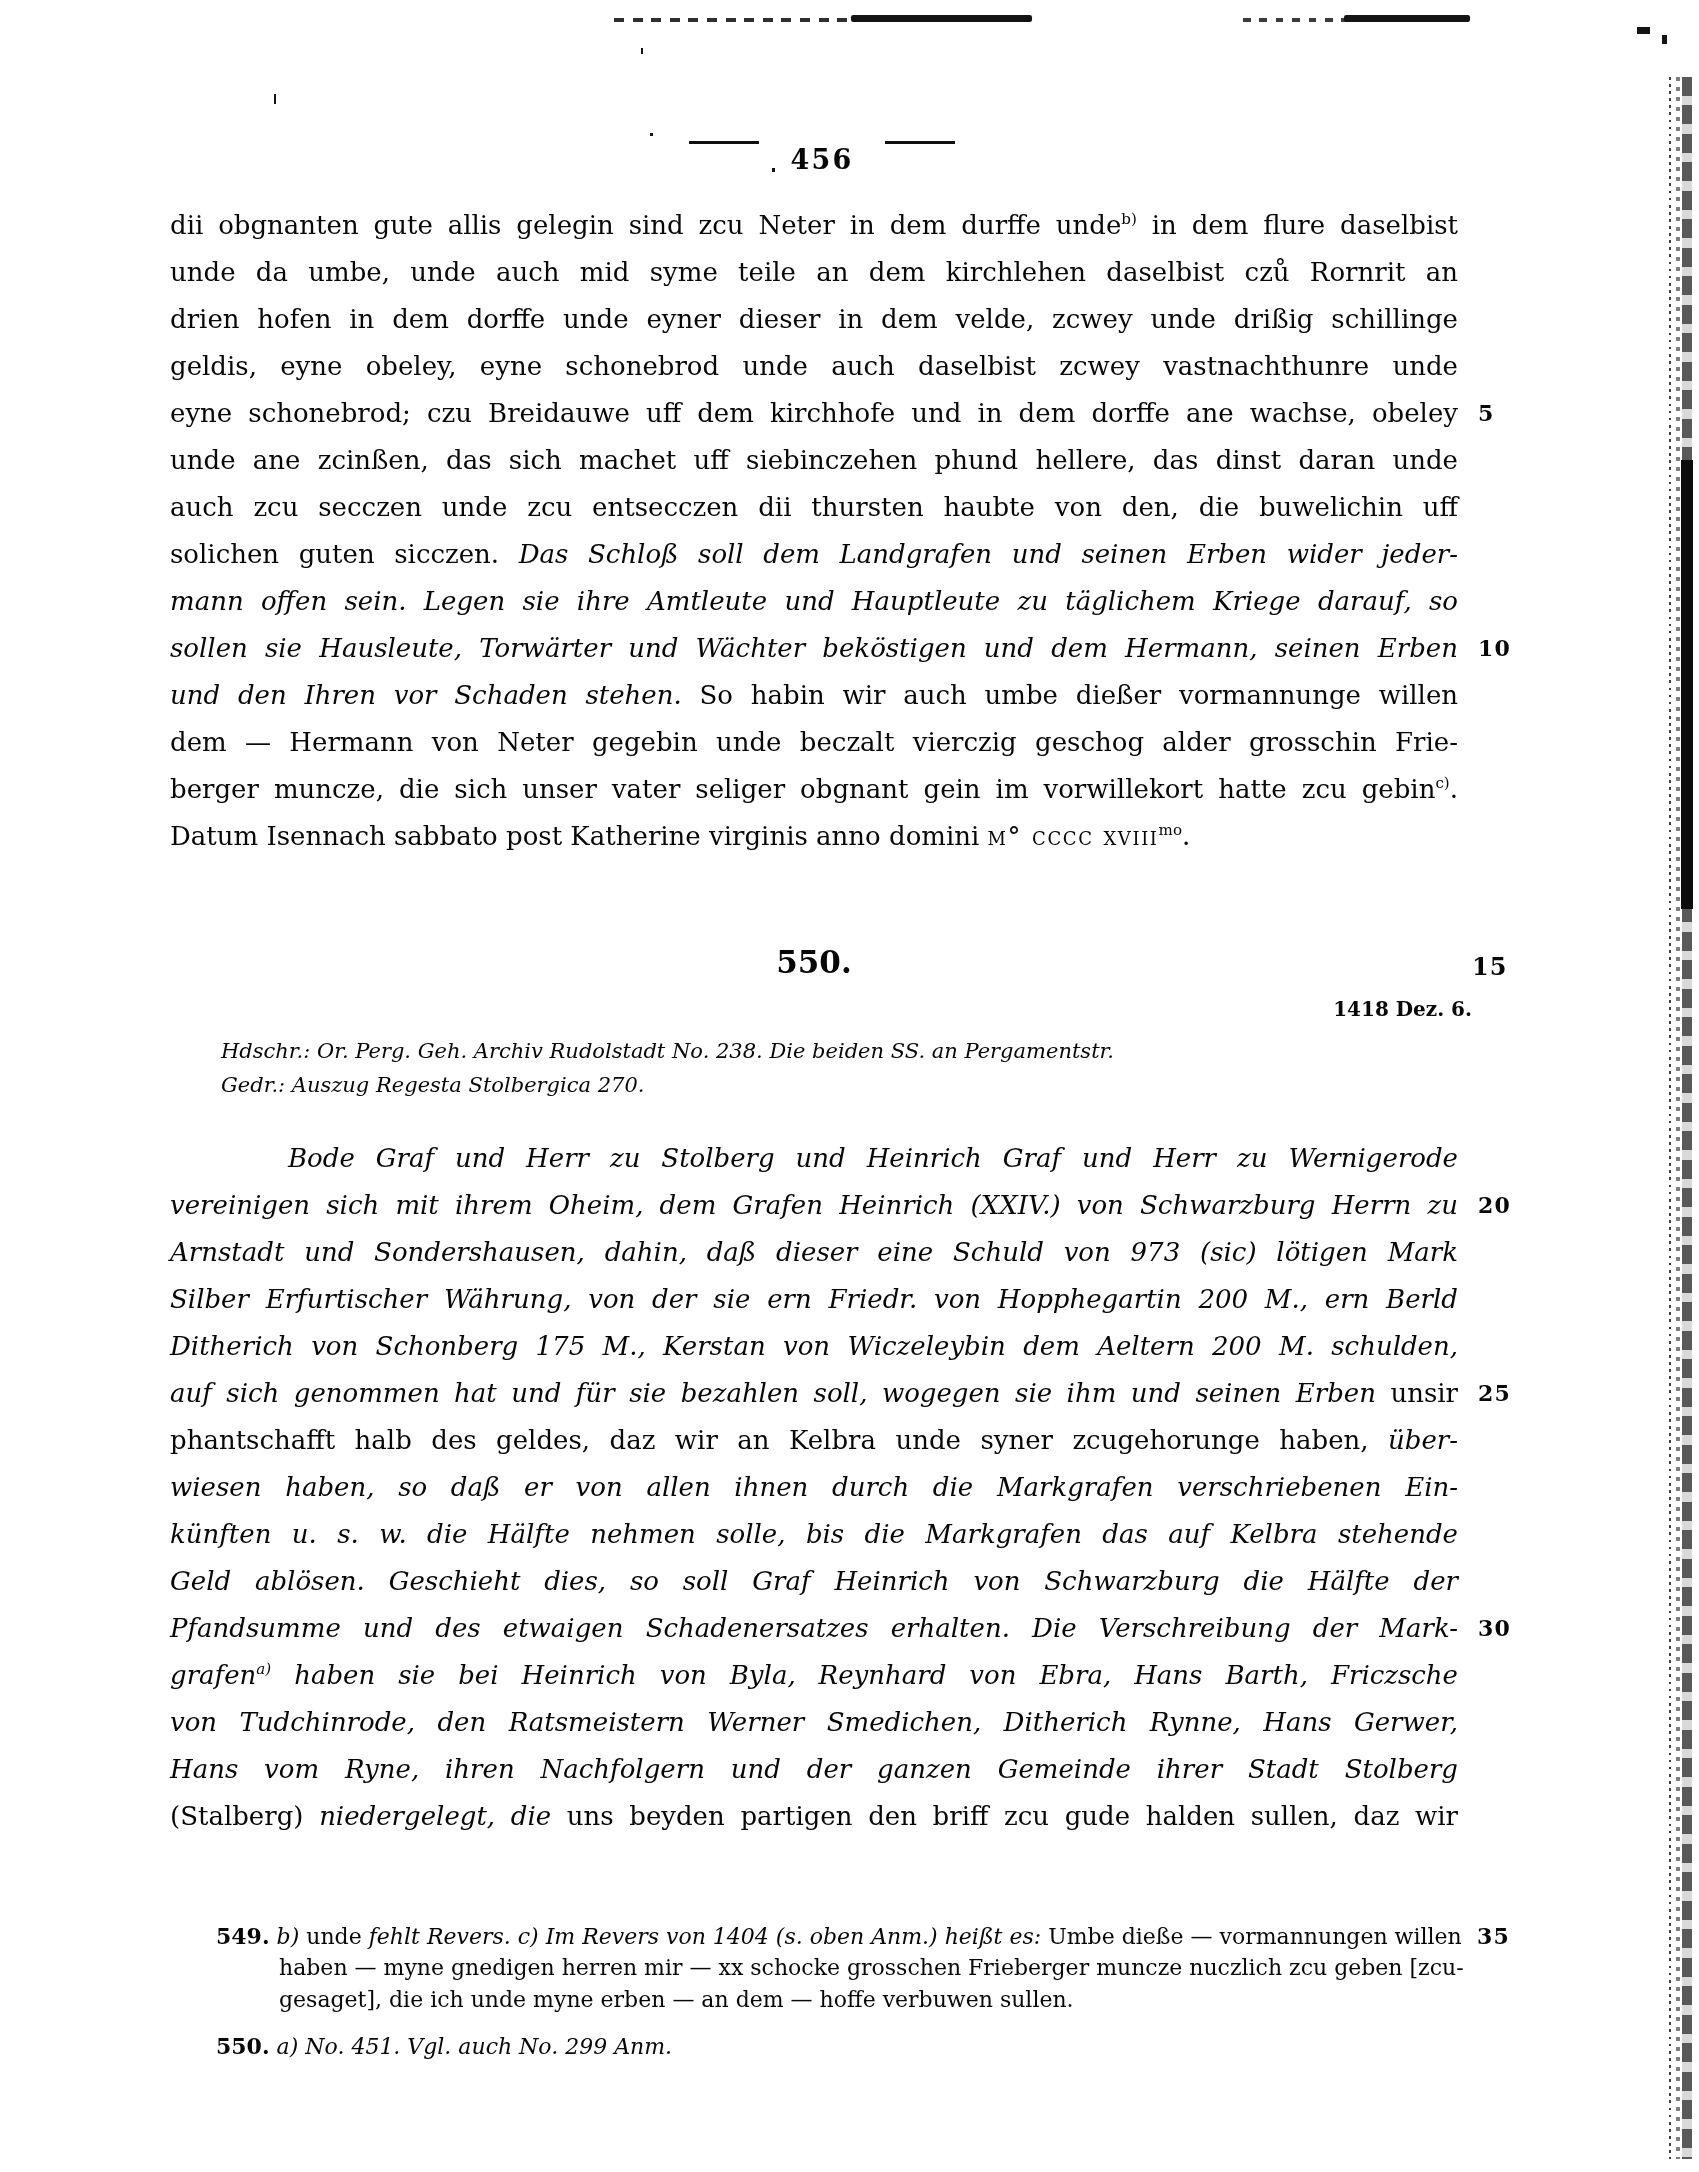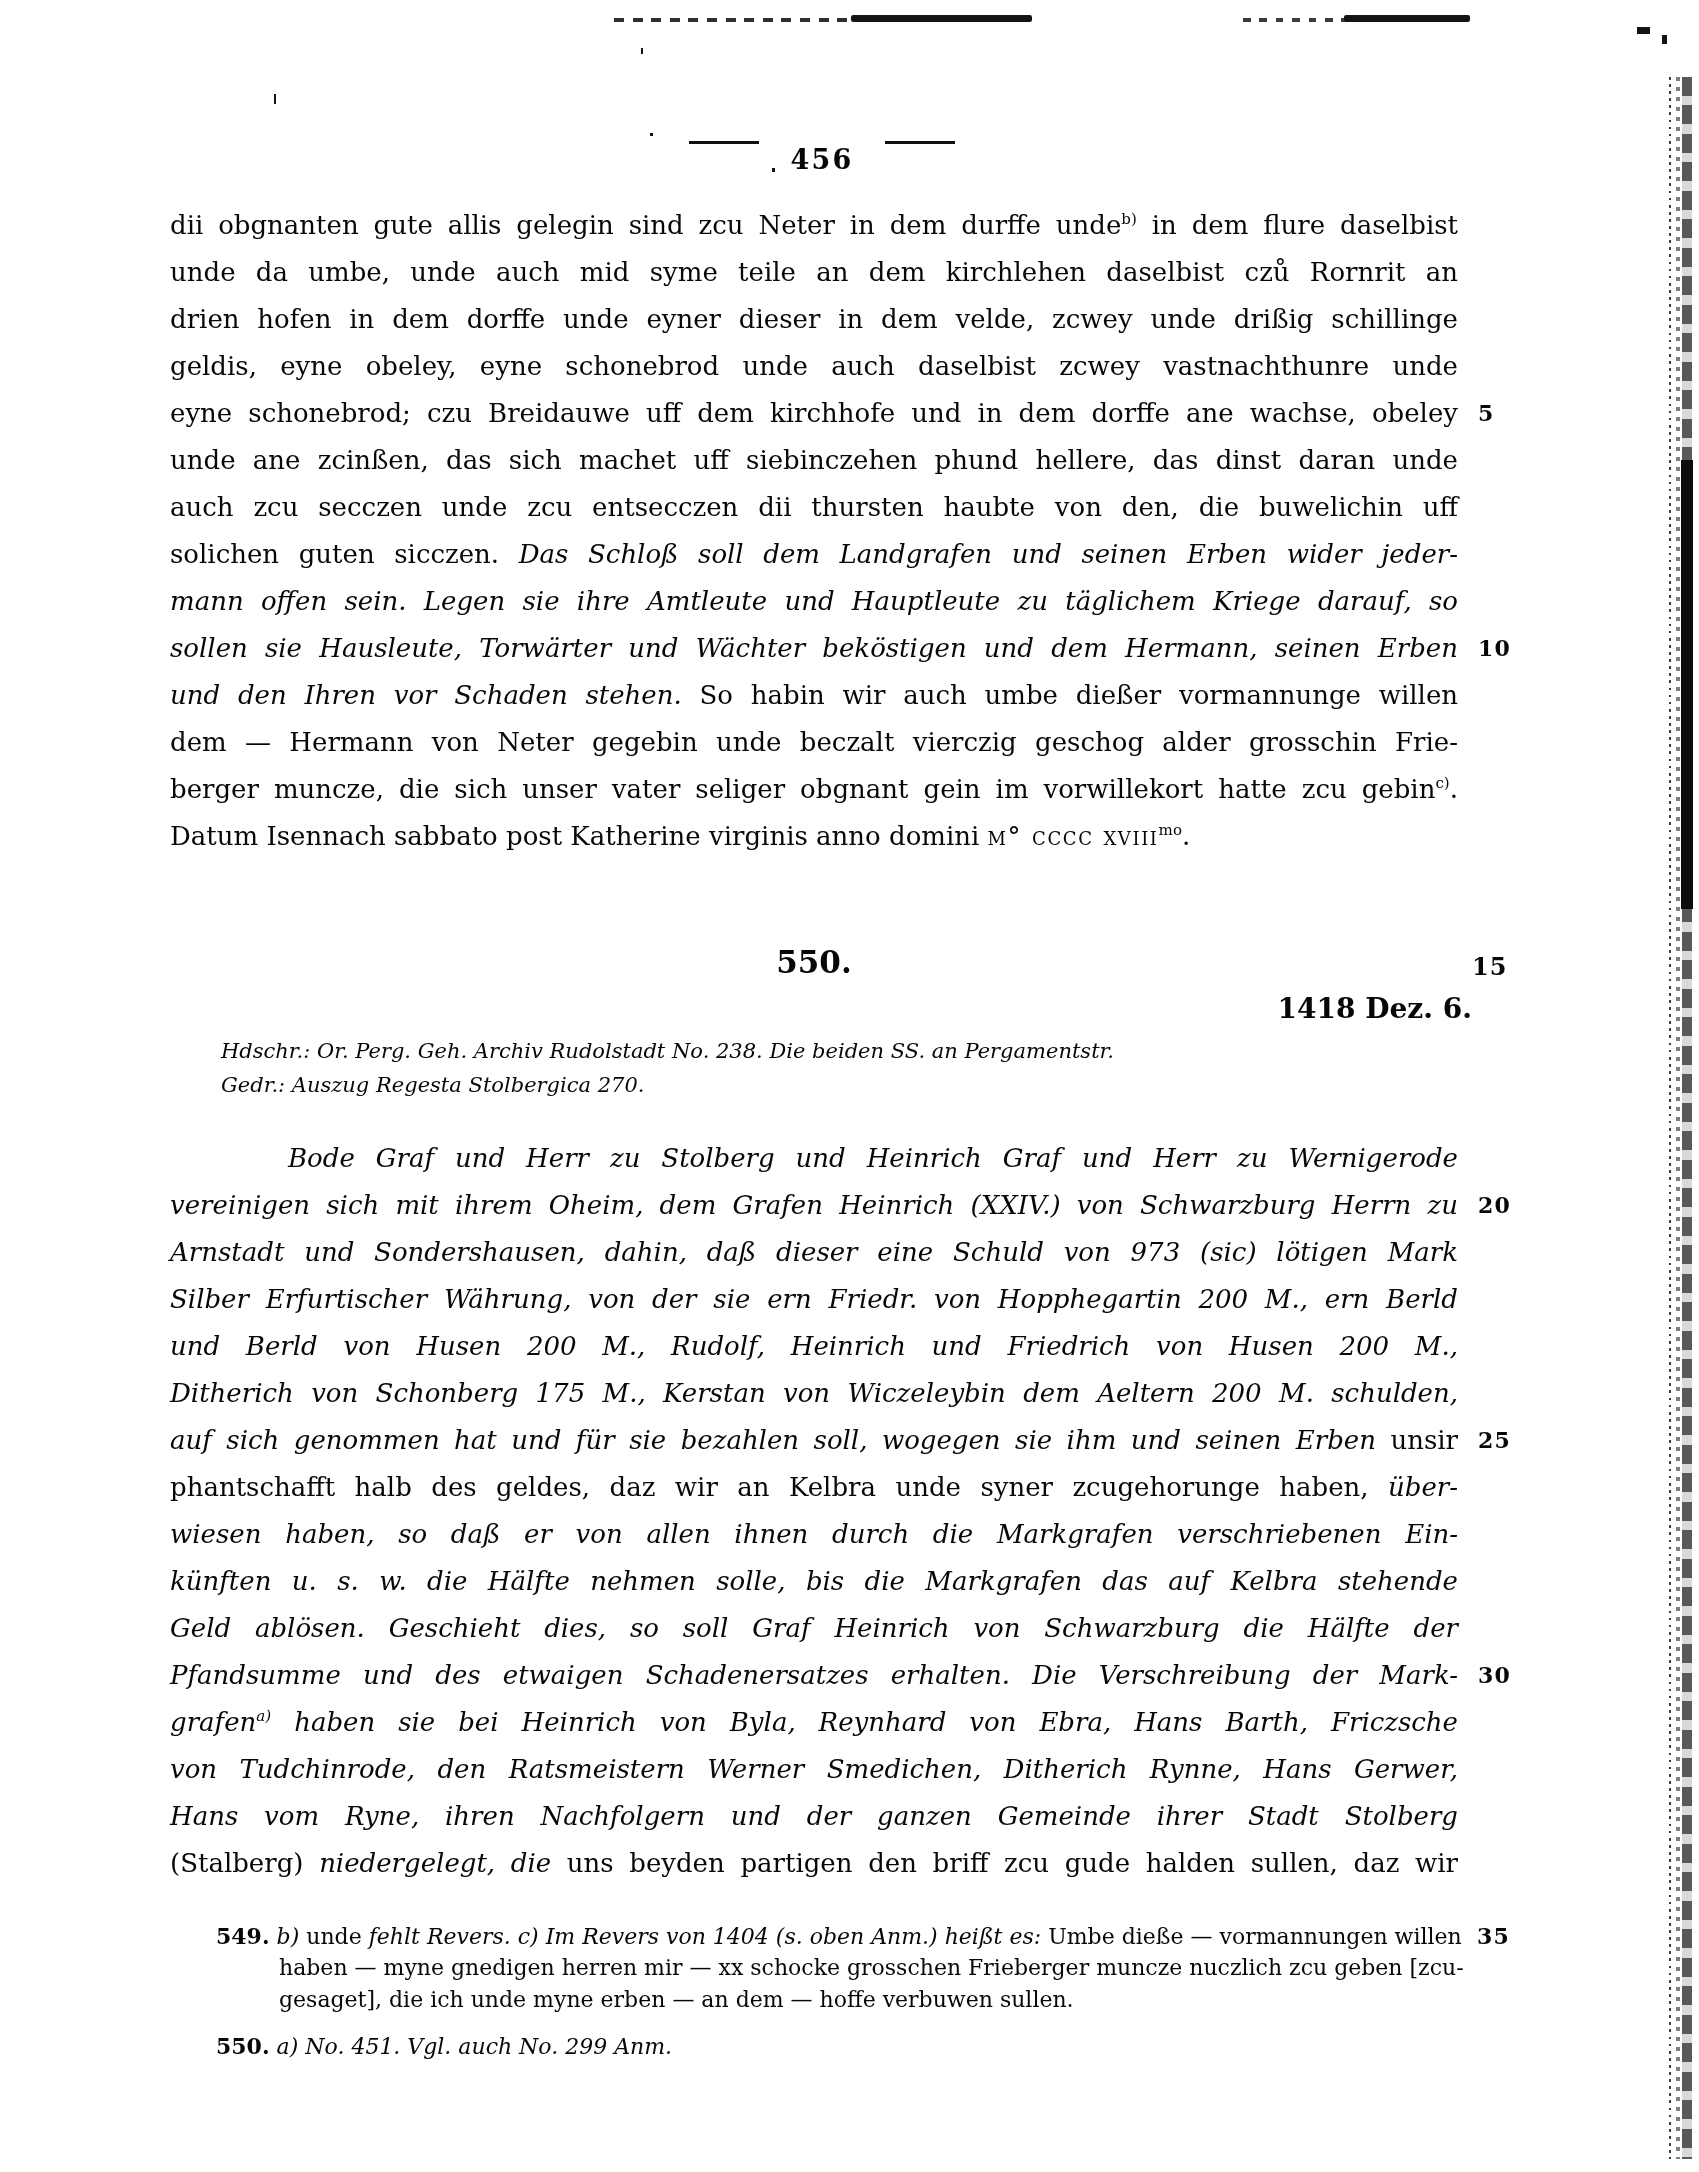--- a/index.html
+++ b/index.html
@@ -48,21 +48,21 @@
   .heading550{
     position:absolute;left:170px;top:943px;width:1288px;height:39px;
     text-align:center;font-size:31px;font-weight:700;line-height:39px;
   }
   .mnum15{
     position:absolute;left:1472px;top:952px;
     font-size:24px;font-weight:600;letter-spacing:1.1px;
   }
   .date550{
     position:absolute;left:170px;top:992px;width:1302px;height:34px;
-    text-align:right;font-size:28px;font-weight:700;line-height:34px;
+    text-align:right;font-size:20px;font-weight:700;line-height:34px;
   }
   .sources{position:absolute;left:221px;top:1034px;width:1151px;}
   .sources .sline{
     height:34px;line-height:34px;font-size:21px;font-style:italic;white-space:nowrap;
   }
   
   .footnotes{position:absolute;left:216px;top:1920px;width:1241px;}
   .footnotes .tline{height:32px;line-height:32px;font-size:22px;}
   .footnotes .tline.cont{padding-left:63px;}
   .footnotes .tline.gap{margin-top:14.2px;}
@@ -146,21 +146,20 @@
   <div class="sources">
     <div class="sline">Hdschr.: Or. Perg. Geh. Archiv Rudolstadt No. 238. Die beiden SS. an Pergamentstr.</div>
     <div class="sline">Gedr.: Auszug Regesta Stolbergica 270.</div>
   </div>
 
   <div class="para para-b" id="para550">
       <div class="tline ind"><span class="seg-i">Bode Graf und Herr zu Stolberg und Heinrich Graf und Herr zu Wernigerode</span></div>
       <div class="tline"><span class="seg-i">vereinigen sich mit ihrem Oheim, dem Grafen Heinrich (XXIV.) von Schwarzburg Herrn zu</span><span class="mnum">20</span></div>
       <div class="tline"><span class="seg-i">Arnstadt und Sondershausen, dahin, daß dieser eine Schuld von 973 (sic) lötigen Mark</span></div>
       <div class="tline"><span class="seg-i">Silber Erfurtischer Währung, von der sie ern Friedr. von Hopphegartin 200 M., ern Berld</span></div>
-      <div class="tline"><span class="seg-i">und Berld von Husen 200 M., Rudolf, Heinrich und Friedrich von Husen 200 M.,</span></div>
       <div class="tline"><span class="seg-i">Ditherich von Schonberg 175 M., Kerstan von Wiczeleybin dem Aeltern 200 M. schulden,</span></div>
       <div class="tline"><span class="seg-i">auf sich genommen hat und für sie bezahlen soll, wogegen sie ihm und seinen Erben </span><span class="seg-r">unsir</span><span class="mnum">25</span></div>
       <div class="tline"><span class="seg-r">phantschafft halb des geldes, daz wir an Kelbra unde syner zcugehorunge haben, </span><span class="seg-i">über-</span></div>
       <div class="tline"><span class="seg-i">wiesen haben, so daß er von allen ihnen durch die Markgrafen verschriebenen Ein-</span></div>
       <div class="tline"><span class="seg-i">künften u. s. w. die Hälfte nehmen solle, bis die Markgrafen das auf Kelbra stehende</span></div>
       <div class="tline"><span class="seg-i">Geld ablösen.  Geschieht dies, so soll Graf Heinrich von Schwarzburg die Hälfte der</span></div>
       <div class="tline"><span class="seg-i">Pfandsumme und des etwaigen Schadenersatzes erhalten.  Die Verschreibung der Mark-</span><span class="mnum">30</span></div>
       <div class="tline"><span class="seg-i">grafen</span><span class="seg-supi">a)</span><span class="seg-i"> haben sie bei Heinrich von Byla, Reynhard von Ebra, Hans Barth, Friczsche</span></div>
       <div class="tline"><span class="seg-i">von Tudchinrode, den Ratsmeistern Werner Smedichen, Ditherich Rynne, Hans Gerwer,</span></div>
       <div class="tline"><span class="seg-i">Hans vom Ryne, ihren Nachfolgern und der ganzen Gemeinde ihrer Stadt Stolberg</span></div>

